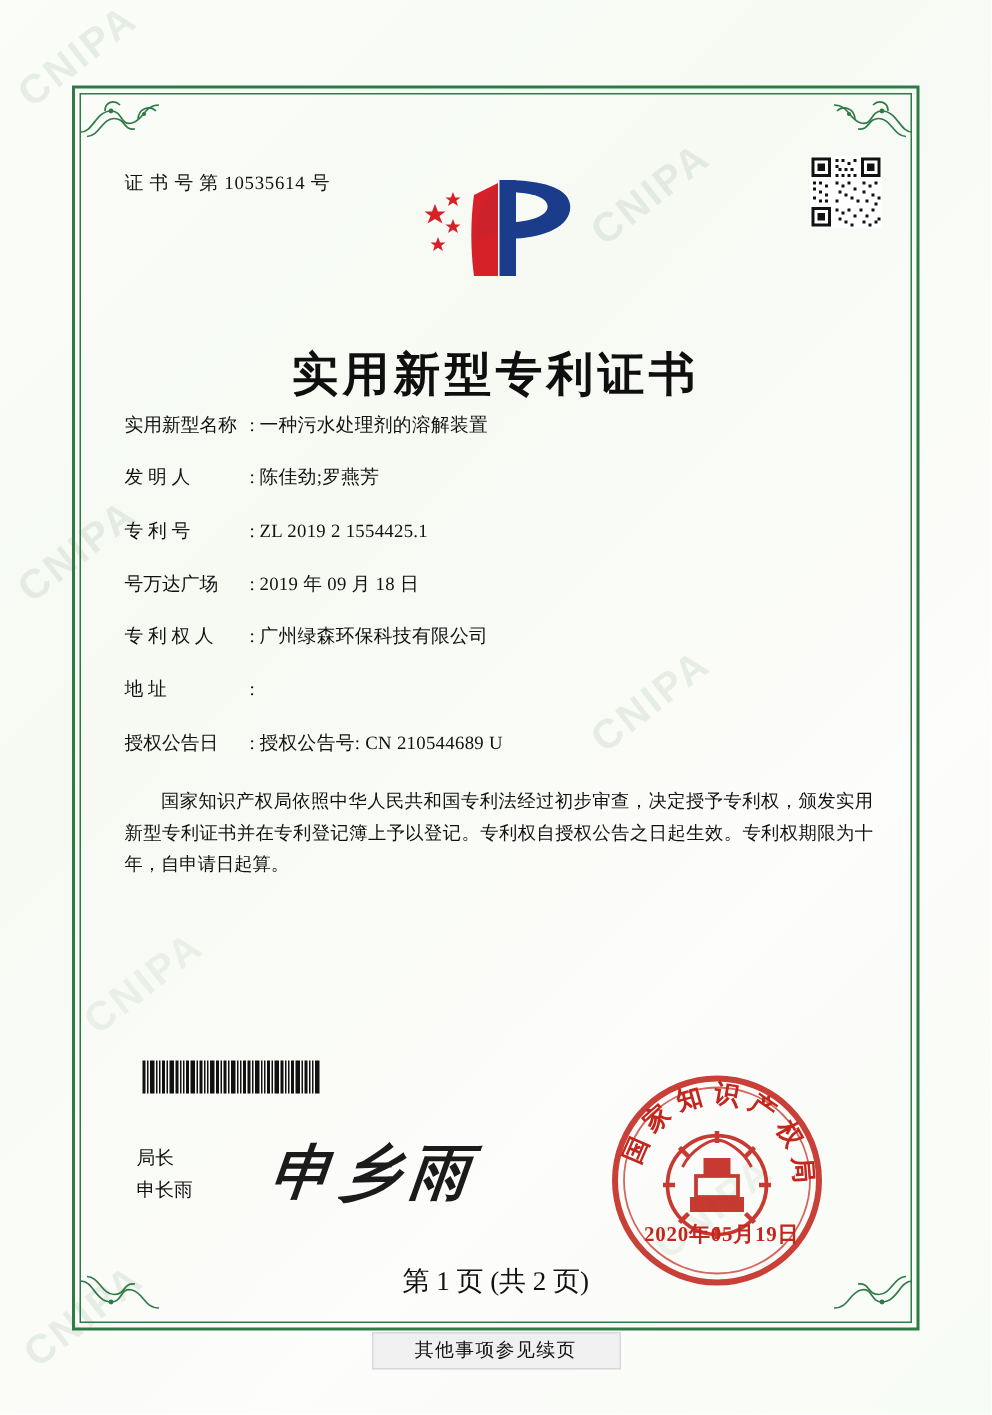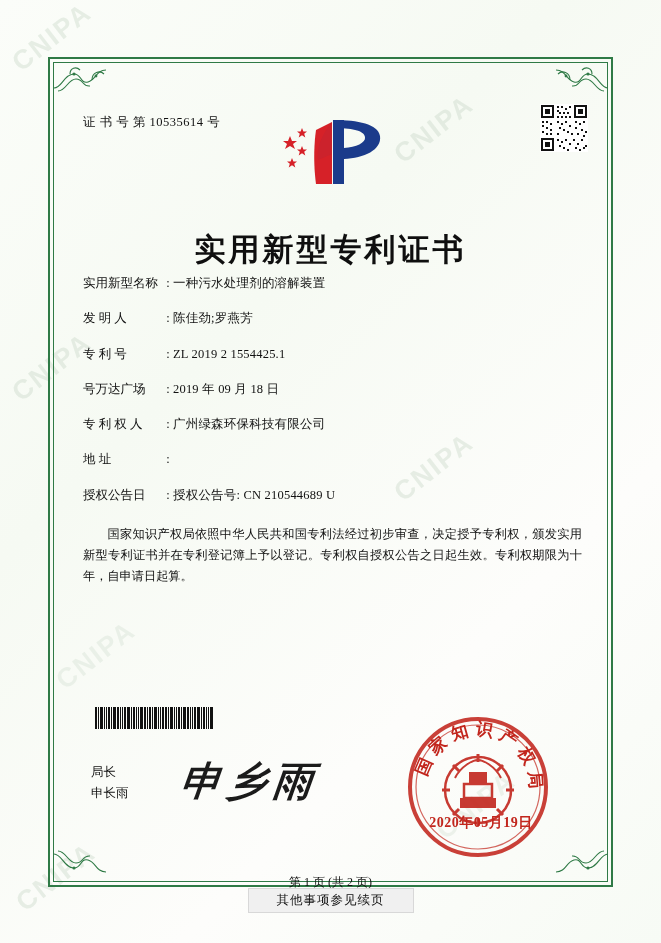--- a/index.html
+++ b/index.html
@@ -235,23 +235,22 @@
     letter-spacing: 0.5px;
     font-weight: bold;
   }
 
   
   .page-no {
     position: absolute;
     left: 0; right: 0;
     top: 780px;
     text-align: center;
-    font-size: 12px;
+    font-size: 18px;
     color: #111;
-    margin-top: 32px;
   }
 
   .footnote {
     position: absolute;
     left: 50%;
     transform: translateX(-50%);
     top: 888px;
     z-index: 6;
     background: #f0f0f0;
     border: 1px solid #d8d8d8;

